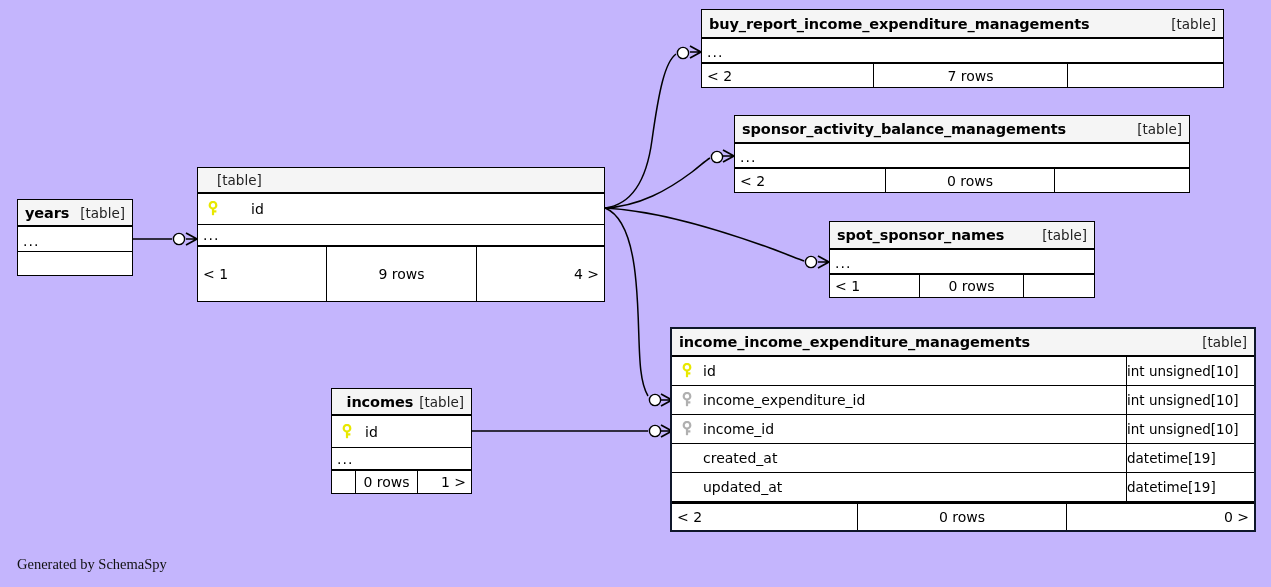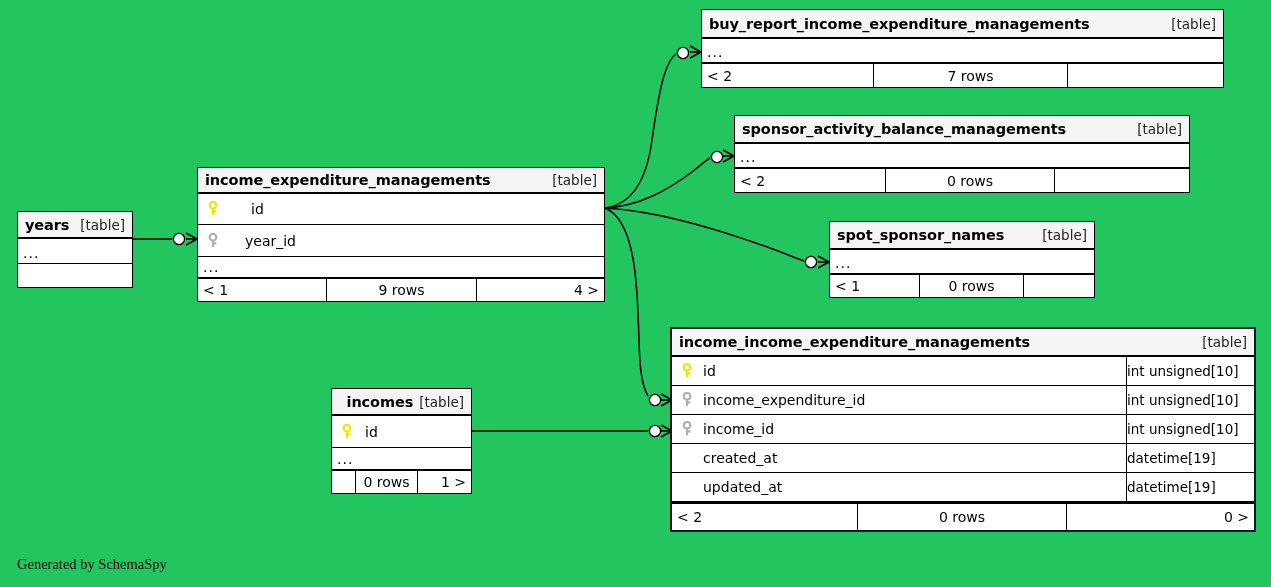--- a/index.html
+++ b/index.html
@@ -4,21 +4,21 @@
 <style>
   html, body {
     margin: 0; padding: 0;
     background: #ffffff;
     font-family: "DejaVu Sans", "Liberation Sans", sans-serif;
   }
   #canvas {
     position: relative;
     width: 1271px;
     height: 587px;
-    background: #22c55e;
+    background: #c4b5fd;
     overflow: hidden;
   }
   svg.edges {
     position: absolute;
     left: 0; top: 0;
     width: 1271px;
     height: 587px;
     pointer-events: none;
   }
   .table-box {
@@ -225,61 +225,48 @@
     <div class="ellipsis-row" style="height:24px;">
       <span>...</span>
     </div>
     <div class="tb-footer">
       <div class="fcell left" style="width:90px;">&lt; 1</div>
       <div class="fcell center" style="width:104px;">0 rows</div>
       <div class="fcell right" style="flex:1 1 auto;"></div>
     </div>
   </div>
 
-  <div class="table-box" style="left:17px; top:211px; width:116px; height:77px;">
+  <div class="table-box" style="left:17px; top:199px; width:116px; height:77px;">
     <div class="tb-header" style="height:27px;">
       <span class="tb-title">years</span>
       <span class="tb-tag" style="padding-left:6px;">[table]</span>
     </div>
     <div class="ellipsis-row" style="height:25px;">
       <span>...</span>
     </div>
   </div>
 
   <div class="table-box" style="left:197px; top:167px; width:408px; height:135px;">
     <div class="tb-header" style="height:26px;">
-      <span class="tb-title">income_expenditure_managements</span>
       <span class="tb-tag">[table]</span>
     </div>
 
     <div class="tb-row" style="height:31px;">
       <div class="namecell">
         <span class="key-icon">
           <svg viewBox="0 0 16 16" width="16" height="16">
             <circle cx="8" cy="4.2" r="3.3" fill="none" stroke="#e8e800" stroke-width="2.2"></circle>
             <path d="M8,7 L8,14.2" stroke="#e8e800" stroke-width="2.2" fill="none"></path>
             <path d="M8,10.4 L11.4,10.4" stroke="#e8e800" stroke-width="2.2" fill="none"></path>
           </svg>
         </span>
         <span class="col-name indent-24" style="padding-left:18px;">id</span>
       </div>
     </div>
 
-    <div class="tb-row" style="height:32px;">
-      <div class="namecell">
-        <span class="key-icon">
-          <svg viewBox="0 0 16 16" width="16" height="16">
-            <circle cx="8" cy="4.2" r="3.3" fill="none" stroke="#b0b0b0" stroke-width="2.2"></circle>
-            <path d="M8,7 L8,14.2" stroke="#b0b0b0" stroke-width="2.2" fill="none"></path>
-            <path d="M8,10.4 L11.4,10.4" stroke="#b0b0b0" stroke-width="2.2" fill="none"></path>
-          </svg>
-        </span>
-        <span class="col-name" style="padding-left:18px;">year_id</span>
-      </div>
-    </div>
 
     <div class="ellipsis-row" style="height:21px;">
       <span>...</span>
     </div>
 
     <div class="tb-footer">
       <div class="fcell left" style="width:129px;">&lt; 1</div>
       <div class="fcell center" style="width:150px;">9 rows</div>
       <div class="fcell right" style="flex:1 1 auto;">4 &gt;</div>
     </div>

